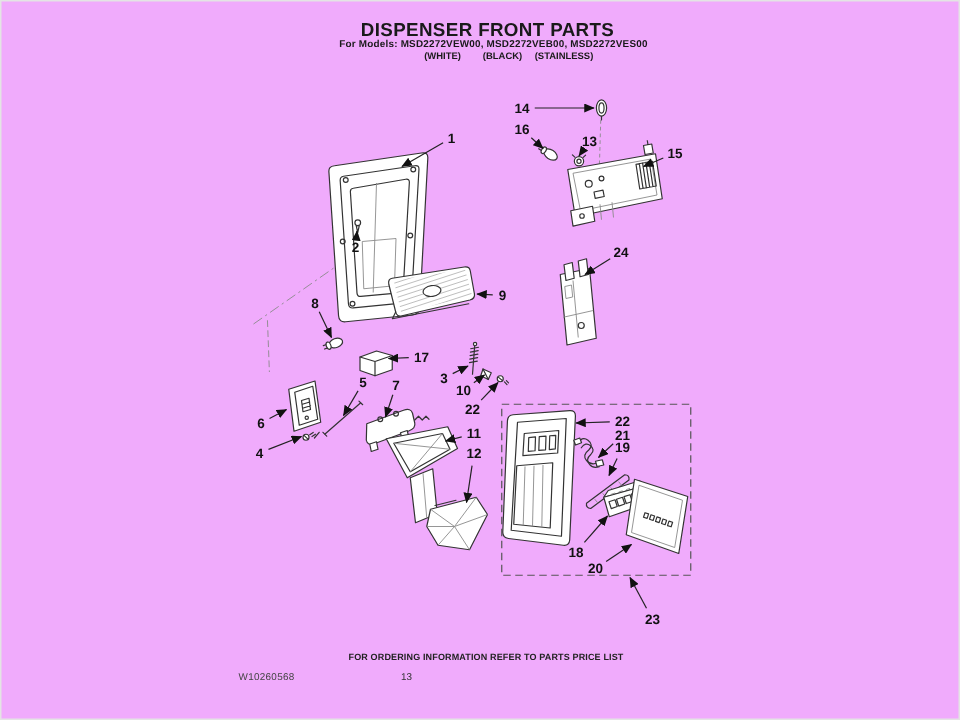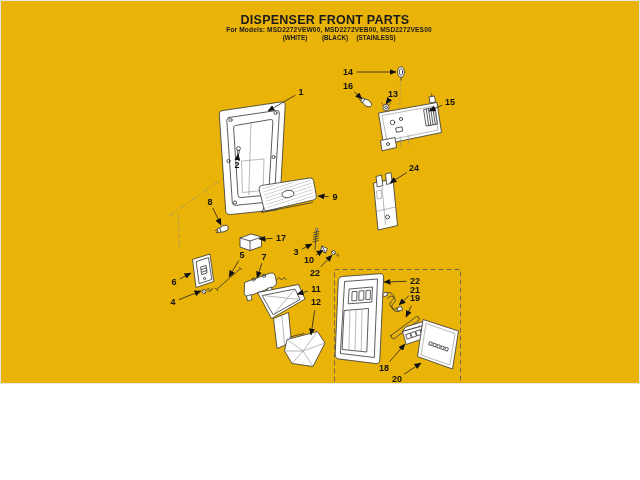--- a/index.html
+++ b/index.html
@@ -1,17 +1,17 @@
 <!DOCTYPE html>
 <html><head>
 <meta charset="utf-8">
 <style>
   html,body { margin:0; padding:0; background:#fff; }
   .page {
-    position:relative; width:640px; height:384px; background:#eab308;
+    position:relative; width:640px; height:480px; background:#f0abfc;
     font-family:"Liberation Sans", sans-serif; color:#1a1a1a;
     overflow:hidden; box-sizing:border-box; border:1px solid #e4e4e4;
   }
   .title {
     position:absolute; top:12px; left:324px; transform:translateX(-50%);
     font-size:12.5px; font-weight:bold; letter-spacing:.25px; white-space:nowrap;
   }
   .models-line {
     position:absolute; top:25px; left:328px; transform:translateX(-50%);
     font-size:6.6px; font-weight:bold; letter-spacing:.14px; white-space:nowrap;

